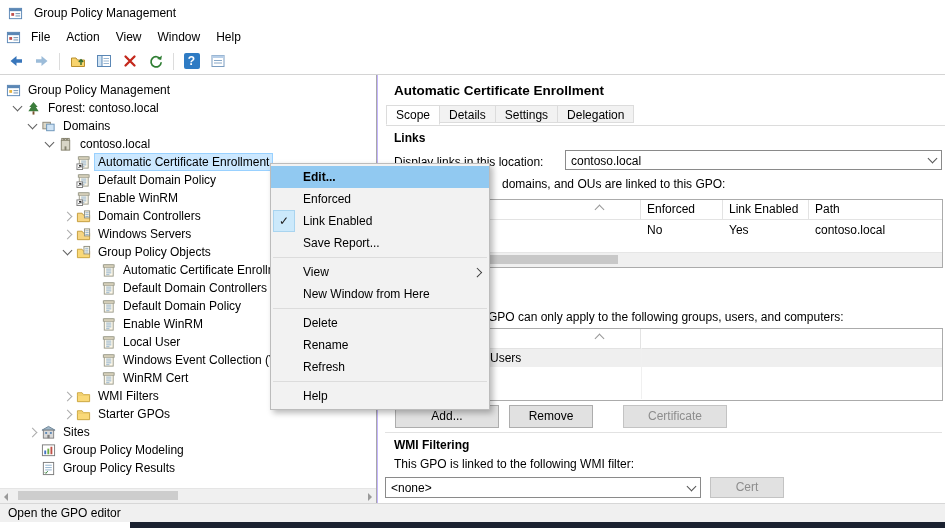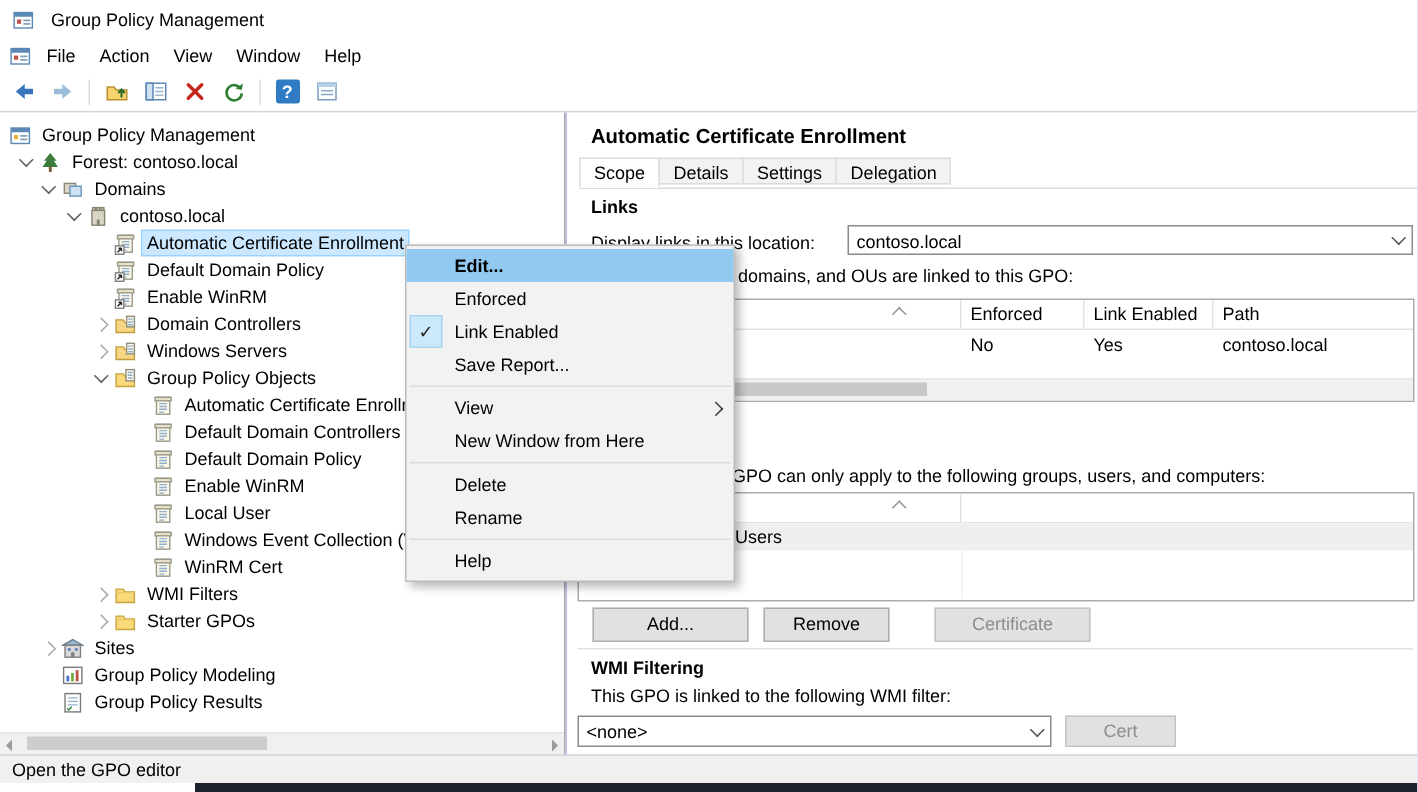--- a/index.html
+++ b/index.html
@@ -47,21 +47,21 @@
   .tab{box-sizing:border-box;height:18px;padding:2px 9px;background:#f2f2f2;border:1px solid #dcdcdc;margin-right:-1px;cursor:default}
   .tab.active{height:20px;background:#fff;border-bottom:1px solid #fff;margin-bottom:-1px}
   .links-h{position:absolute;left:16px;top:56px;font-weight:bold}
   .display-lbl{position:absolute;left:16px;top:80px}
   .combo{position:absolute;box-sizing:border-box;border:1px solid #8a8a8a;background:#fff;
          line-height:18px;padding:1px 18px 0 5px;overflow:hidden;white-space:nowrap}
   .combo .drop{position:absolute;right:1px;top:1px;bottom:1px;width:16px;display:flex;align-items:center;justify-content:center}
   .dchev{width:6px;height:6px;border-right:1.4px solid #555;border-bottom:1.4px solid #555;transform:rotate(45deg);margin-top:-3px}
   .combo-loc{left:187px;top:75px;right:3px;height:20px}
   .combo-wmi{left:7px;top:402px;width:316px;height:21px}
-  .frag-linked{position:absolute;left:114px;top:102px}
+  .frag-linked{position:absolute;left:124px;top:102px}
   .frag-sec{position:absolute;left:110px;top:235px}
 
   .listbox{position:absolute;border:1px solid #ababab;background:#fff;box-sizing:border-box}
   .linkslist{left:7px;top:124px;right:2px;height:69px}
   .seclist{left:7px;top:253px;right:2px;height:73px}
   .lhead{position:relative;height:19px;border-bottom:1px solid #e3e3e3;display:flex}
   .lcell{box-sizing:border-box;border-right:1px solid #e3e3e3;padding:2px 0 0 6px;height:19px;overflow:hidden;white-space:nowrap}
   .w1{width:255px}.w2{width:82px}.w3{width:86px}.w4{flex:1;border-right:none}
   .lrow{display:flex;height:20px}
   .lrow .lcell{border-right:none;padding-top:3px;height:20px}
@@ -555,17 +555,18 @@
     <div class="citem">Save Report...</div>
     <div class="csep"></div>
     <div class="citem">
       <span>View</span>
       <span class="carrow"></span>
     </div>
     <div class="citem">New Window from Here</div>
     <div class="csep"></div>
     <div class="citem">Delete</div>
     <div class="citem">Rename</div>
+    <div class="citem">Refresh</div>
     <div class="csep"></div>
     <div class="citem">Help</div>
   </div>
 
 </div>
 
 </body></html>

